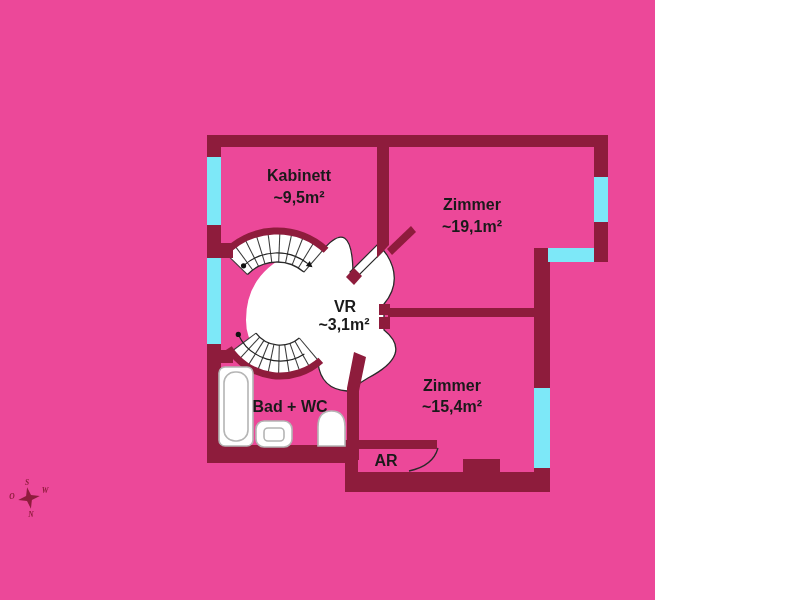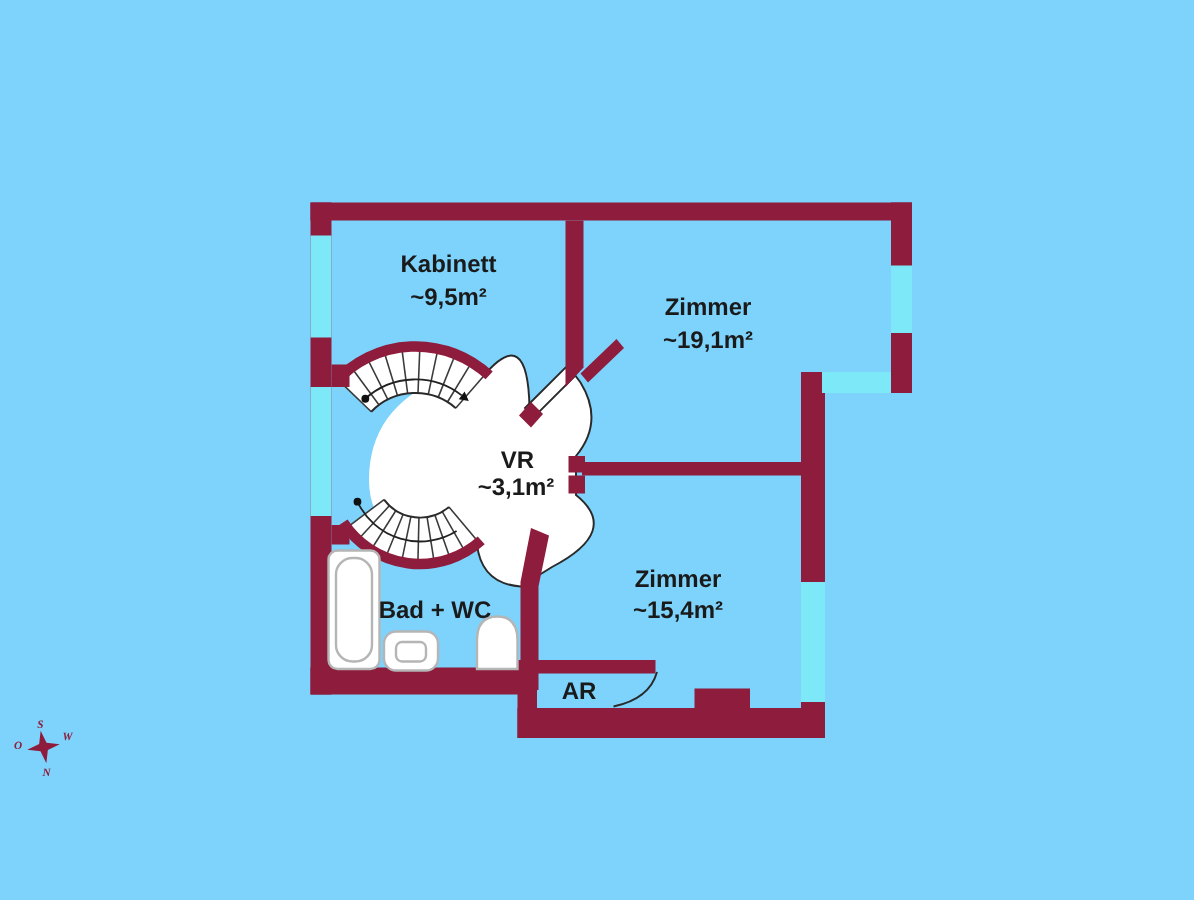--- a/index.html
+++ b/index.html
@@ -3,21 +3,21 @@
 <meta charset="utf-8">
 <style>
   :root{
     --wall:#8e1c3c;
     --window:#7de8f8;
     --line:#2a2a2a;
     --fixture:#b5b5b5;
     --text:#1a1a1a;
   }
   html,body{margin:0;padding:0;background:#ffffff;}
-  .stage{width:796px;height:600px;position:relative;background:#7dd3fc;overflow:hidden;}
+  .stage{width:655px;height:600px;position:relative;background:#ec4899;overflow:hidden;}
   .wall{fill:var(--wall);}
   .win{fill:var(--window);}
   .thinline{stroke:var(--line);stroke-width:1.3px;fill:none;}
   .blobfill{fill:#ffffff;stroke:none;}
   .leaf{fill:#ffffff;stroke:var(--line);stroke-width:1.2px;}
   .fixture{fill:#ffffff;stroke:var(--fixture);stroke-width:1.6px;}
   .steps line{stroke:#3a3a3a;stroke-width:1.05px;}
   .redarc{stroke:var(--wall);fill:none;}
   .walk{stroke:#222;stroke-width:1.2px;fill:none;}
   .room-name,.room-area{font-family:"Liberation Sans",sans-serif;font-weight:bold;

